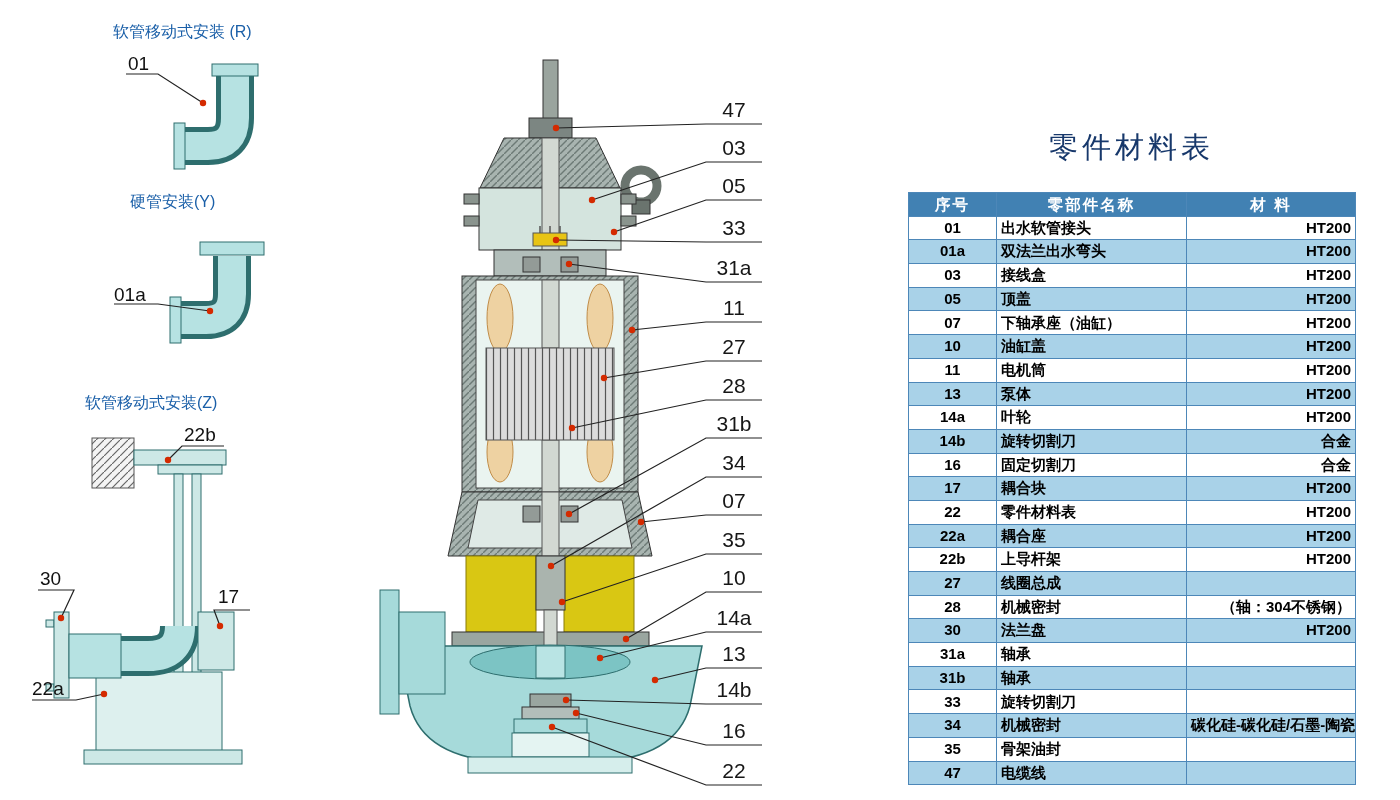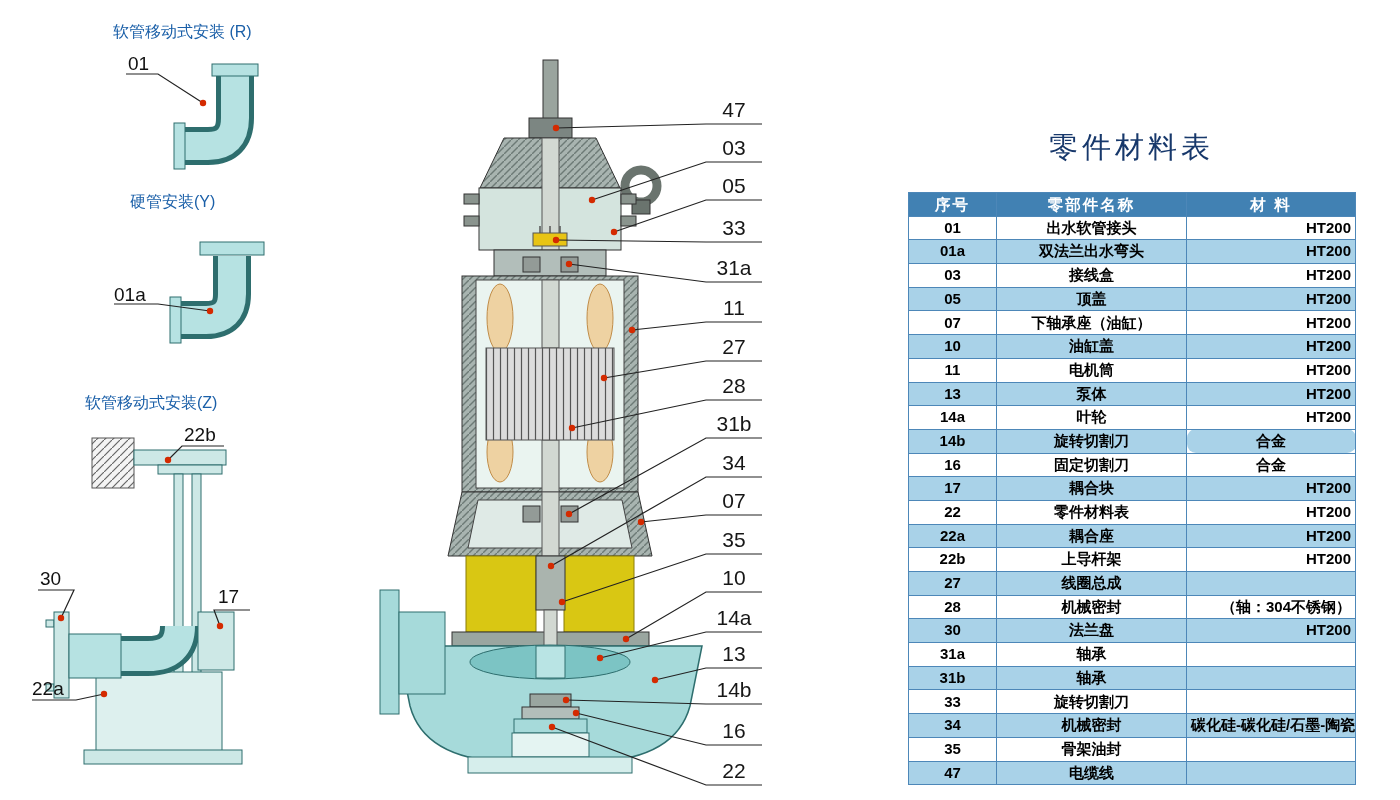--- a/index.html
+++ b/index.html
@@ -35,23 +35,23 @@
     font-size:15px;font-weight:bold;height:22.7px;line-height:1.1;
     padding:0 4px;overflow:hidden;white-space:nowrap;color:#000;
   }
   table.parts th{
     background:var(--table-header-bg,#4181b3);
     color:var(--table-header-text,#ffffff);
     text-align:center;font-size:15.5px;letter-spacing:2px;
   }
   col.c0{width:88px;} col.c1{width:190px;} col.c2{width:169px;}
   td.c0{text-align:center;}
-  td.c1{text-align:center;padding-left:9px;}
+  td.c1{text-align:left;padding-left:9px;}
   td.c2{text-align:right;padding-left:10px;letter-spacing:0;}
-  td.center{text-align:center;padding-left:0;border-radius:9px;}
+  td.center{padding-left:0;}
   tr.alt td{background:var(--table-row-alt-bg,#a9d2e8);}
   .callout-num{font-size:21px;fill:#161616;}
 </style>
 </head>
 <body>
 
 <div class="canvas">
 
   <svg id="diagram-svg" width="900" height="800" viewBox="0 0 900 800" style="position:absolute;left:0;top:0;">
     <defs>

